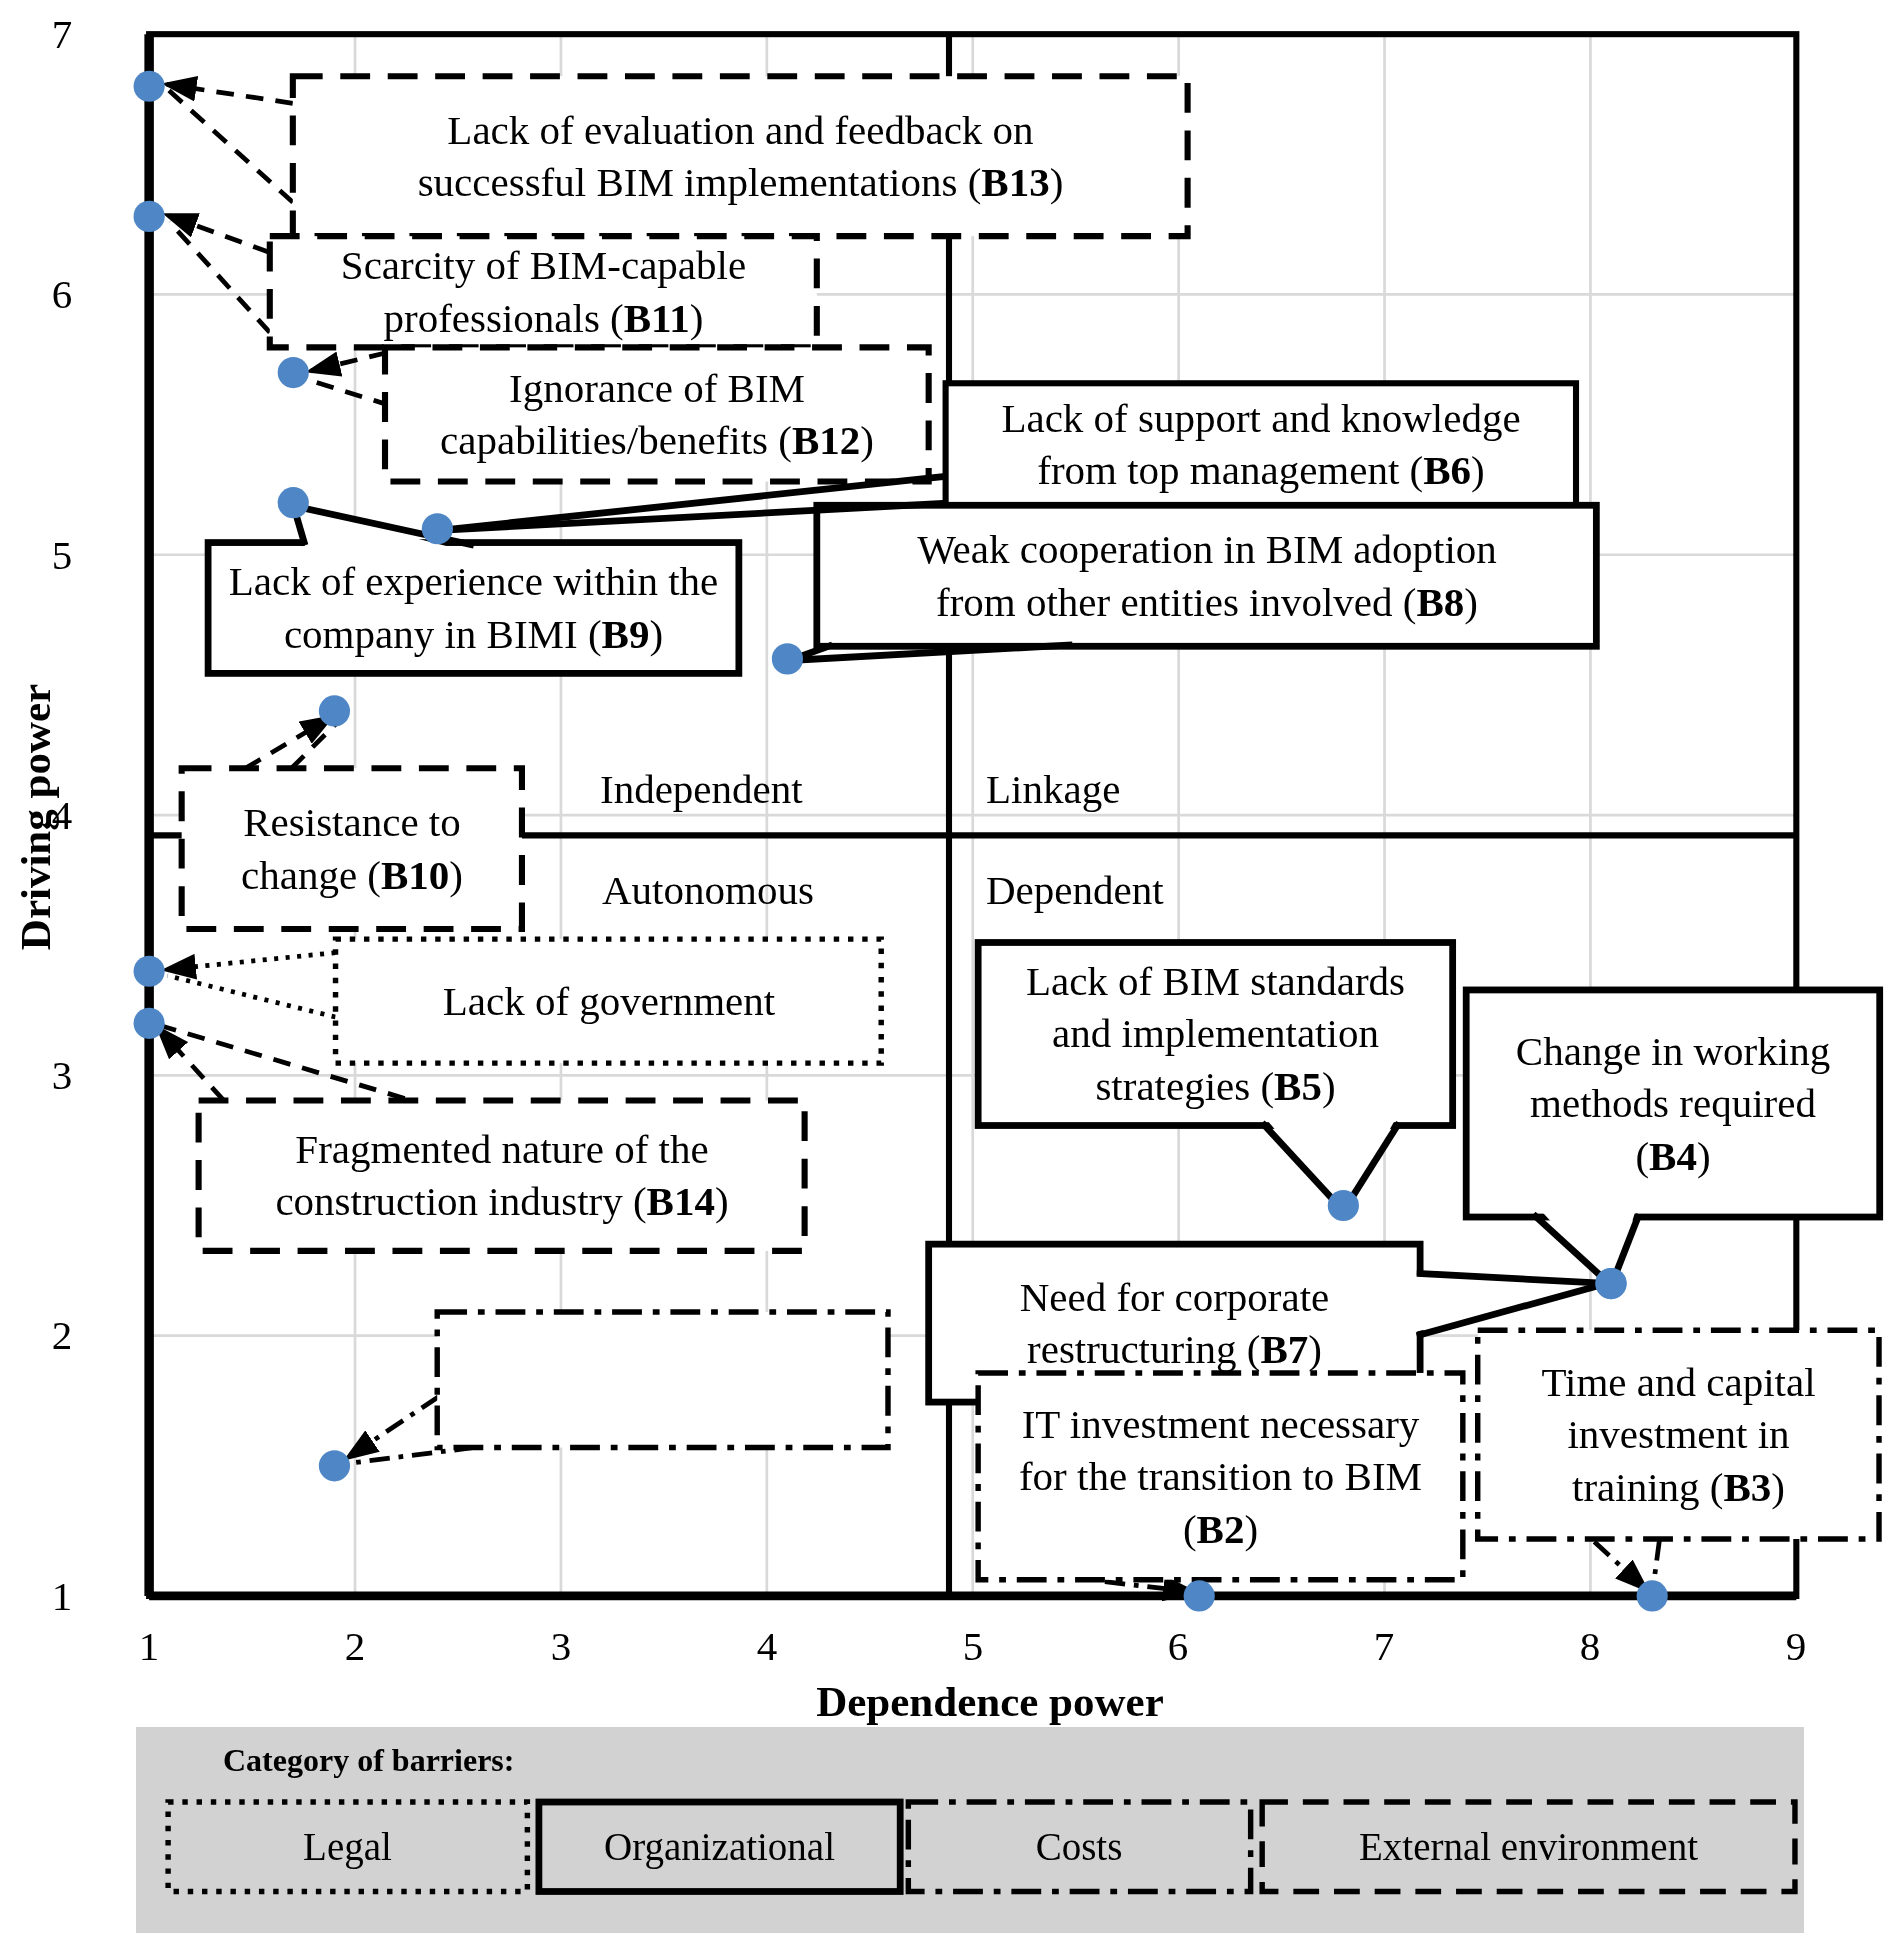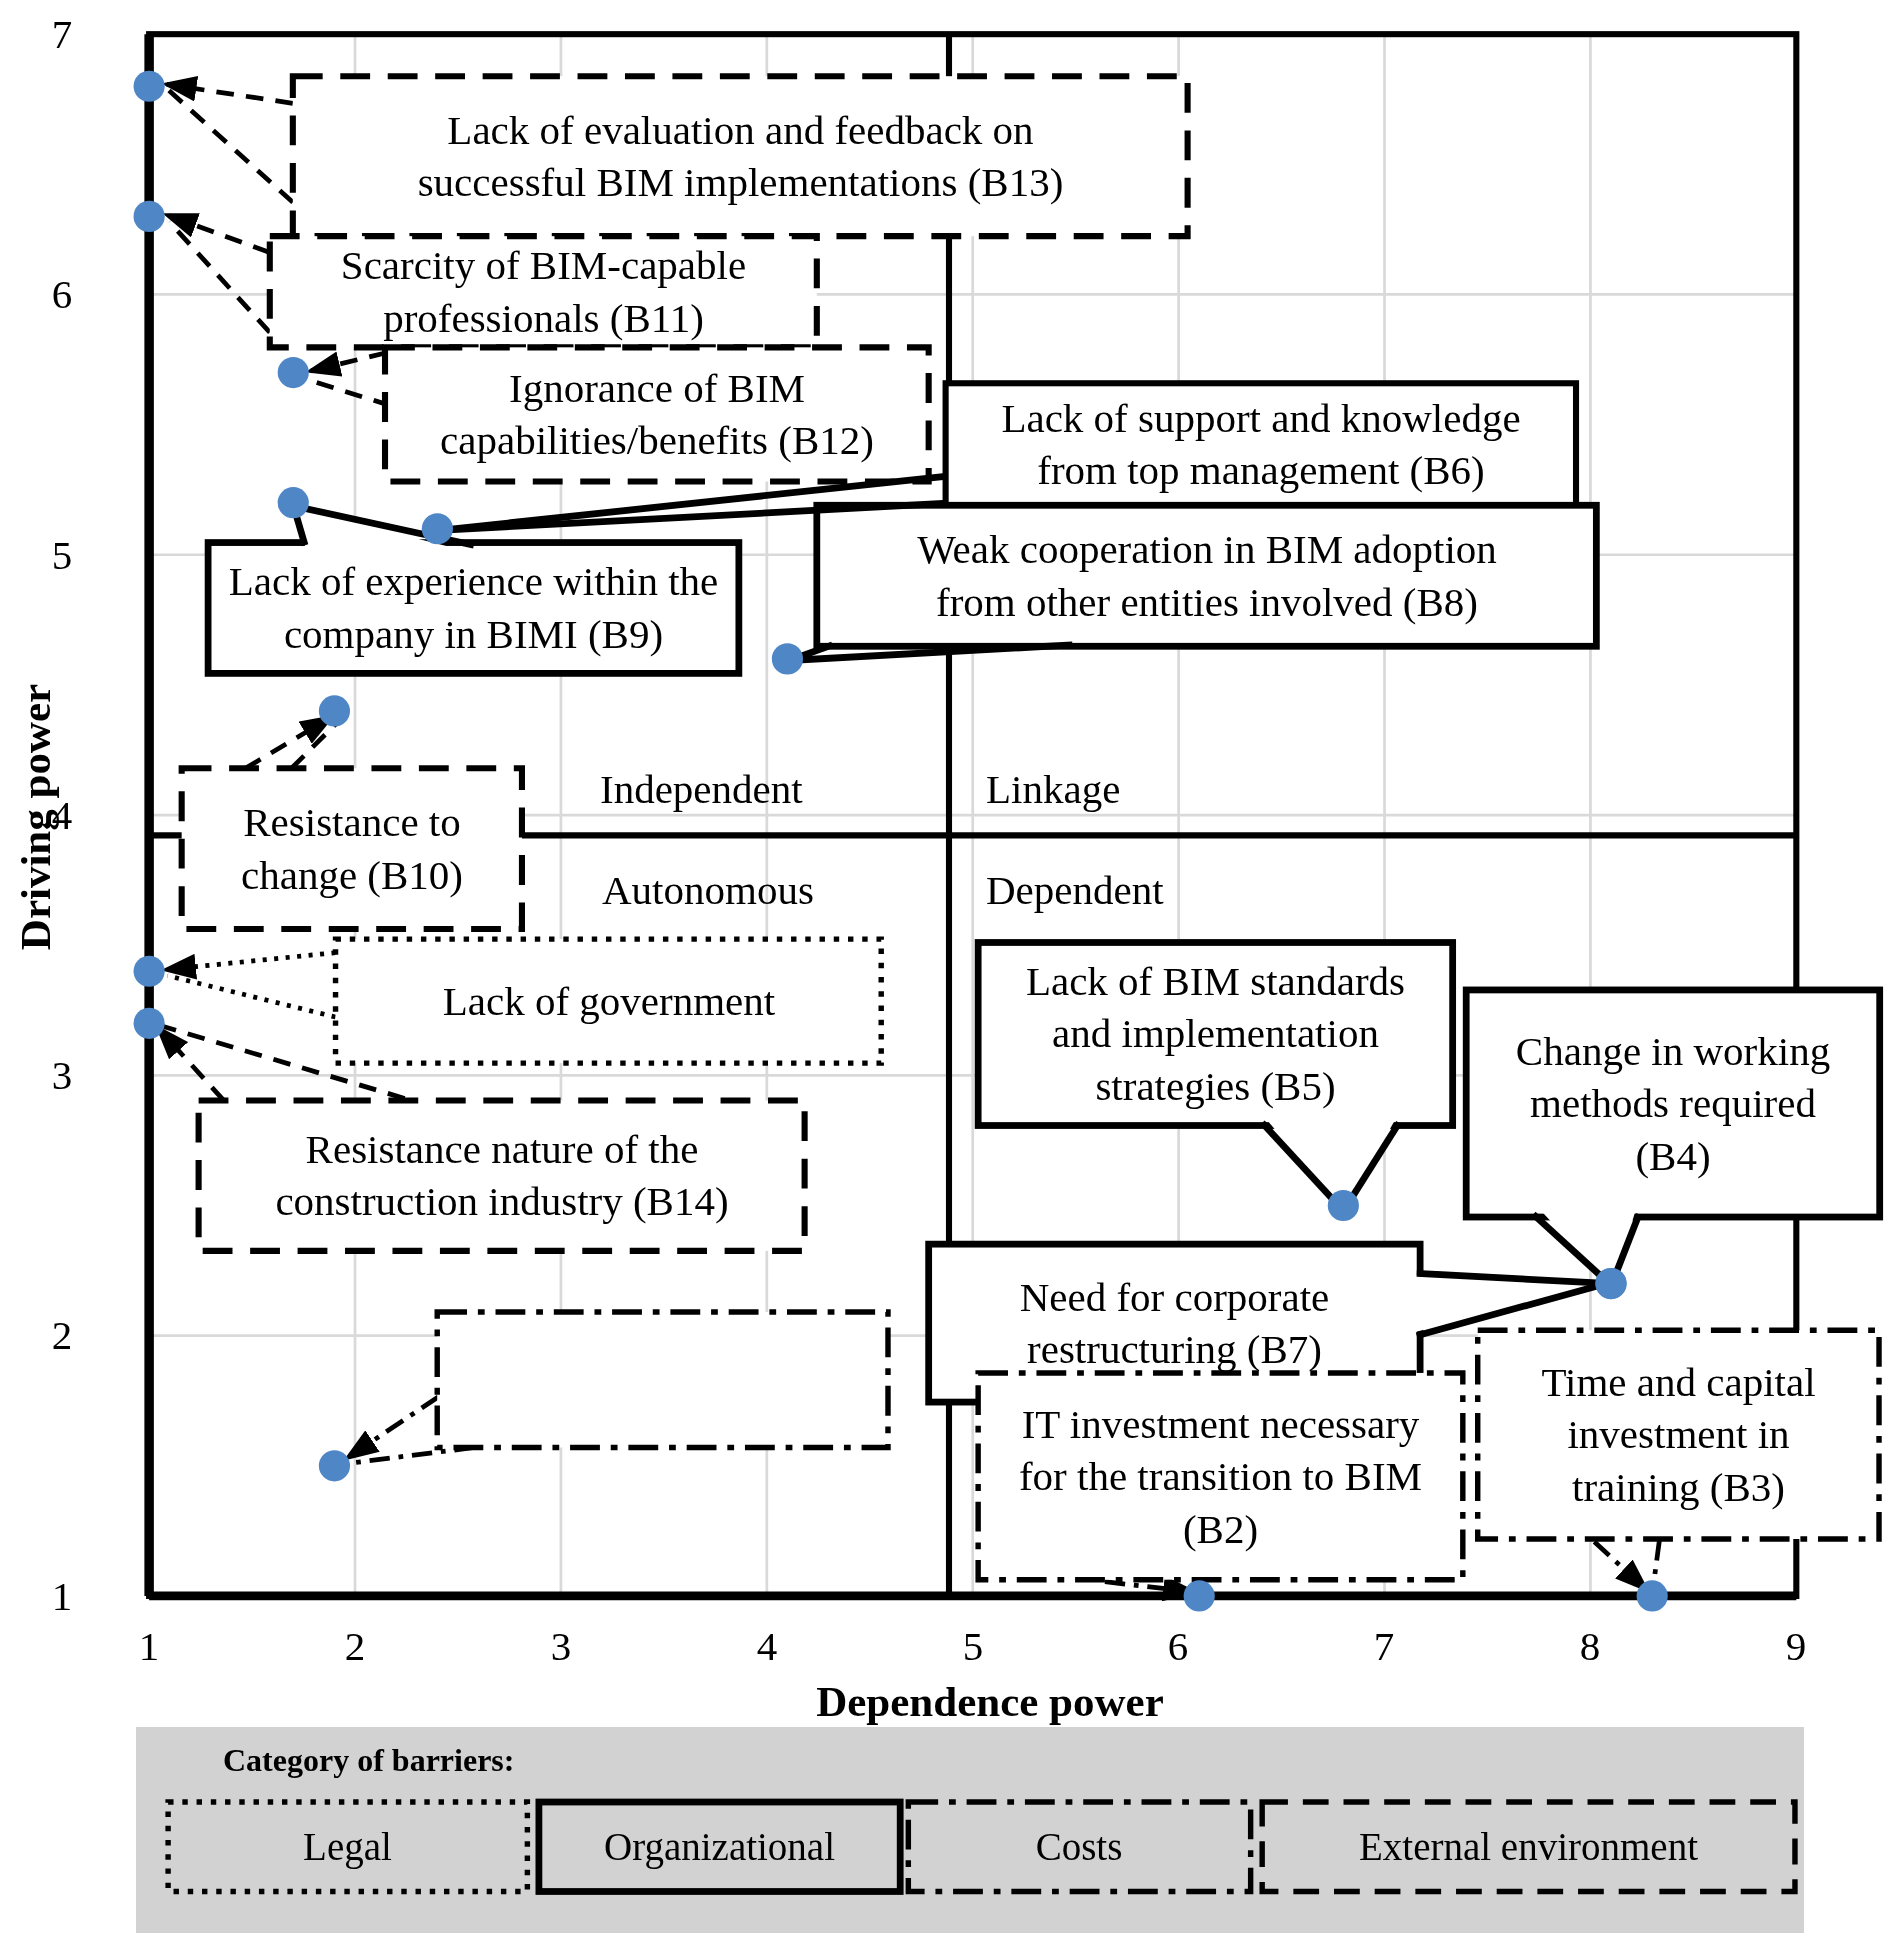--- a/index.html
+++ b/index.html
@@ -3,21 +3,21 @@
 <meta charset="utf-8">
 <style>
   html,body{margin:0;padding:0;background:#ffffff;}
   #canvas{position:relative;width:1898px;height:1946px;background:#ffffff;
           font-family:"Liberation Serif","DejaVu Serif",serif;color:#000;overflow:hidden;}
   #chart-svg{position:absolute;left:0;top:0;z-index:2;}
   #legend-panel{position:absolute;z-index:1;background:#d2d2d2;}
   .txt{position:absolute;z-index:3;}
   .callout-text{display:flex;align-items:center;justify-content:center;text-align:center;
                 font-size:41px;line-height:1.28;}
-  .callout-text b{font-weight:normal;}
+  .callout-text b{font-weight:bold;}
   .tick{font-size:41px;transform:translate(-50%,-50%);white-space:nowrap;}
   .axis-title{font-size:43px;font-weight:bold;transform:translate(-50%,-50%);white-space:nowrap;}
   .axis-title.vert{transform:translate(-50%,-50%) rotate(-90deg);}
   .quad{font-size:41px;font-weight:normal;white-space:nowrap;}
   .legend-title{font-size:32px;font-weight:bold;white-space:nowrap;margin-left:30px;}
   .legend-item{display:flex;align-items:center;justify-content:center;text-align:center;
                font-size:39px;white-space:nowrap;}
 </style>
 </head>
 <body>
@@ -202,21 +202,21 @@
   <div class="txt callout-text" style="left:208px;top:542px;width:531px;height:131px">
     <div style="width:502px"><span>Lack of experience within the company in BIMI (</span><b>B9</b><span>)</span></div>
   </div>
   <div class="txt callout-text" style="left:182px;top:768px;width:340px;height:161px">
     <div style="width:271px"><span>Resistance to change (</span><b>B10</b><span>)</span></div>
   </div>
   <div class="txt callout-text" style="left:336px;top:939px;width:546px;height:124px">
     <div style="width:529px"><span>Lack of government</span><b></b><span></span></div>
   </div>
   <div class="txt callout-text" style="left:199px;top:1100px;width:606px;height:150px">
-    <div style="width:549px"><span>Resistance nature of the construction industry (</span><b>B14</b><span>)</span></div>
+    <div style="width:549px"><span>Fragmented nature of the construction industry (</span><b>B14</b><span>)</span></div>
   </div>
   <div class="txt callout-text" style="left:978px;top:942px;width:475px;height:183px">
     <div style="width:441px"><span>Lack of BIM standards and implementation strategies (</span><b>B5</b><span>)</span></div>
   </div>
   <div class="txt callout-text" style="left:1466px;top:990px;width:414px;height:227px">
     <div style="width:359px"><span>Change in working methods required (</span><b>B4</b><span>)</span></div>
   </div>
   <div class="txt callout-text" style="left:929px;top:1244px;width:491px;height:158px">
     <div style="width:380px"><span>Need for corporate restructuring (</span><b>B7</b><span>)</span></div>
   </div>

